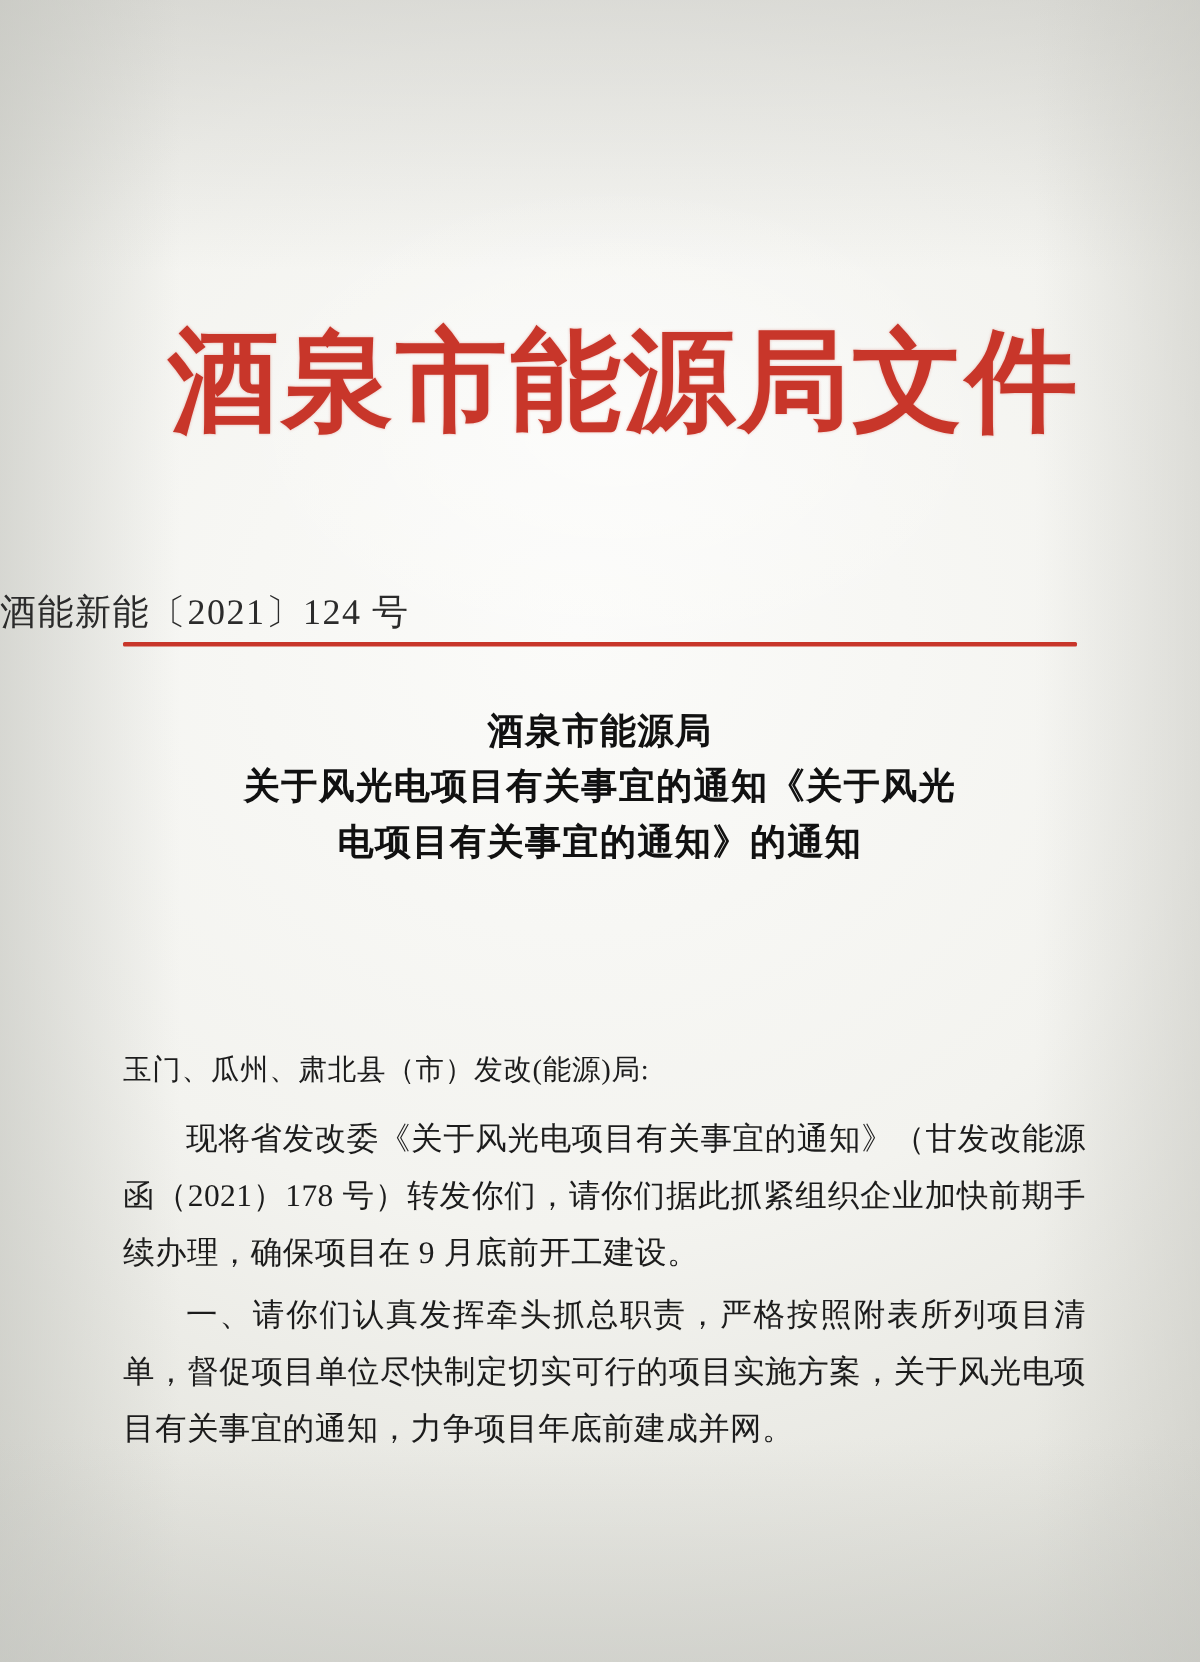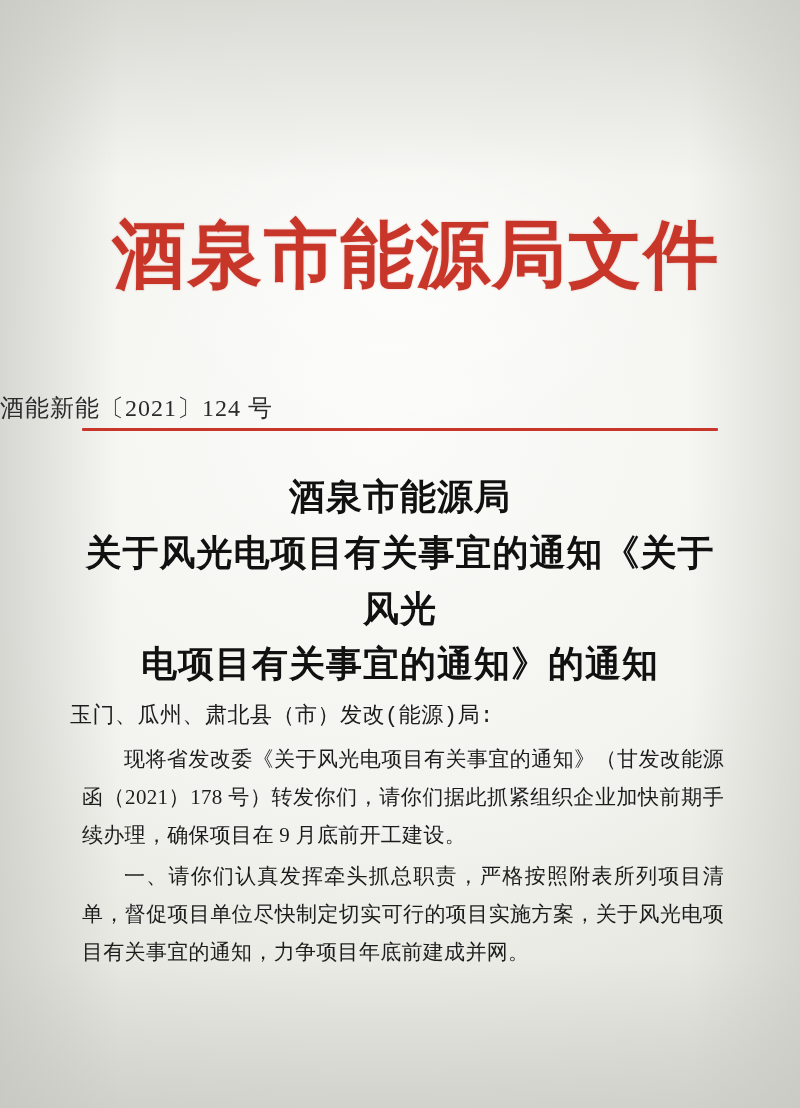--- a/index.html
+++ b/index.html
@@ -99,37 +99,36 @@
   }
 
   .headline {
     position: absolute;
     top: 470px;
     left: 72px;
     width: 656px;
     text-align: center;
     color: #111;
     font-weight: bold;
-    font-size: 36px;
+    font-size: 24px;
     line-height: 1.55;
     letter-spacing: 1px;
   }
   .headline .line {
     display: block;
   }
 
   .recipient {
     position: absolute;
     top: 700px;
-    left: 70px;
+    left: 82px;
     width: 640px;
     color: #1c1c1c;
-    font-size: 22px;
+    font-size: 19px;
     letter-spacing: 0.5px;
-    font-family: Liberation Mono, monospace;
   }
 
   .body-text {
     position: absolute;
     top: 740px;
     left: 82px;
     width: 642px;
     color: #1c1c1c;
     font-size: 21px;
     line-height: 1.82;

